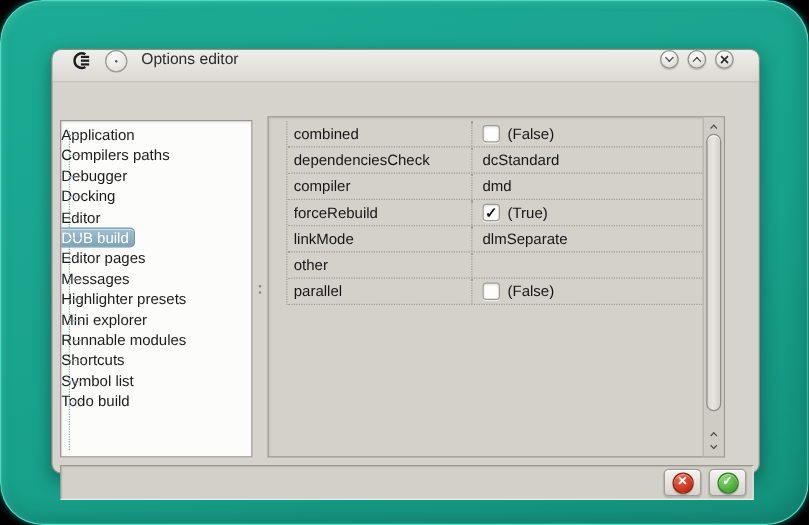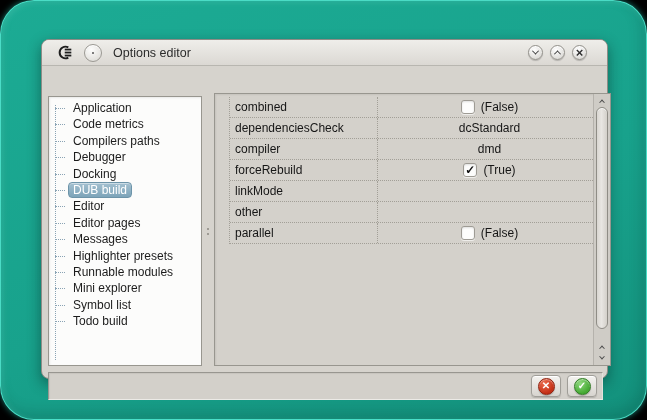--- a/index.html
+++ b/index.html
@@ -13,21 +13,21 @@
     border:1px solid rgba(84,231,209,.85);
     box-shadow:0 0 6px rgba(46,226,202,.55), inset 2px 2px 6px rgba(140,255,235,.18), inset -4px -6px 14px rgba(0,40,34,.18); }
 
   
   .window { position:absolute; left:40px; top:38px; width:567px; height:340px;
     background:#d6d3cd; border:1px solid #8e8c86; border-radius:8px;
     box-shadow:0 5px 14px rgba(0,22,18,.42), inset 0 1px 0 rgba(255,255,255,.7); }
 
   .titlebar { position:relative; height:26px; border-radius:7px 7px 0 0;
     background:linear-gradient(#efeeea,#dbd8d3); border-bottom:1px solid #b8b6b0;
-    display:flex; align-items:center; padding:0 20px 0 15px; }
+    display:flex; align-items:flex-start; padding:0 20px 0 15px; }
   .logo { width:16px; height:16px; display:flex; align-items:center; justify-content:center; }
   .menu-btn { width:18px; height:18px; border-radius:50%; margin-left:11px;
     background:radial-gradient(circle at 40% 30%, #fdfdfc, #d9d7d2);
     border:1px solid #9b9993; box-shadow:inset 0 1px 0 #fff;
     display:flex; align-items:center; justify-content:center; }
   .menu-dot { width:2px; height:2px; background:#555; border-radius:50%; }
   .win-title { margin-left:11px; font-size:12.5px; color:#2b2b2b; }
   .tb-spacer { flex:1; }
   .tb-btn { width:15px; height:15px; border-radius:50%;
     background:radial-gradient(circle at 40% 30%, #ffffff, #d2d0cb);
@@ -41,45 +41,45 @@
 
   .content { position:relative; height:313px; }
 
   
   .sidebar { position:absolute; left:6px; top:30px; width:154px; height:270px;
     background:#fcfcfb; border:1px solid #98968f;
     box-shadow:inset 1px 1px 2px rgba(0,0,0,.08); overflow:hidden; padding-top:3px; }
   .tree { position:relative; }
   .tree::before { content:""; position:absolute; left:6px; top:5px; height:255px;
     border-left:1px dotted #8aa3b4; }
-  .tree-item { position:relative; height:16.4px; line-height:16.4px; padding-left:24px;
+  .tree-item { position:relative; height:16.4px; line-height:16.4px; 
     font-size:12px; color:#1c1c1c; white-space:nowrap; }
   .tree-item::before { content:""; position:absolute; left:6px; top:8px; width:10px;
     border-top:1px dotted #8aa3b4; }
   .tree-label { display:inline-block; line-height:14px; }
   .tree-label.selected { background:linear-gradient(#a3c0d0,#7da4b9);
     border:1px solid #6d94a9; border-radius:4px; color:#fff; padding:0 4px;
     margin-left:-5px; box-shadow:inset 0 1px 0 rgba(255,255,255,.45); }
 
   
   .splitter { position:absolute; left:160px; top:30px; width:12px; height:270px;
     display:flex; flex-direction:column; align-items:center; justify-content:center; gap:3px; }
   .splitter i { width:2px; height:2px; background:#8b8980; border-radius:50%; }
 
   
-  .grid { position:absolute; left:172px; top:27px; width:397px; height:273px;
+  .grid { position:absolute; left:172px; top:27px; width:366px; height:273px;
     background:#d4d1cb; border:1px solid #98968f;
     box-shadow:inset 1px 1px 2px rgba(0,0,0,.07); }
   .grid-rows { margin:3px 17px 0 14px; border-left:1px dotted #a29f97; }
   .grid-row { display:flex; height:21px; border-bottom:1px dotted #a29f97; align-items:center; }
   .cell-name { width:148px; height:100%; display:flex; align-items:center;
     padding-left:5px; border-right:1px dotted #a29f97;
     font-size:12px; color:#161616; }
   .cell-value { flex:1; height:100%; display:flex; align-items:center; gap:6px;
-    padding-left:8px; font-size:12px; color:#161616;justify-content:center; }
+    padding-left:8px; font-size:12px; color:#161616; }
   .checkbox { width:14px; height:14px; background:#fdfdfc; border:1px solid #9e9b94;
     border-radius:3px; box-shadow:inset 0 1px 2px rgba(0,0,0,.12), 0 1px 0 rgba(255,255,255,.6);
     display:flex; align-items:center; justify-content:center;
     font-size:12px; font-weight:bold; color:#111; line-height:1; }
 
   
   .scrollbar { position:absolute; right:0; top:0; width:17px; height:271px;
     background:#cfccc6; border-left:1px solid #b5b2ac;
     display:flex; flex-direction:column; align-items:center; }
   .sb-arrow { height:13px; display:flex; align-items:center; justify-content:center; width:100%; }
@@ -140,31 +140,31 @@
         <span class="tb-btn">
           <span class="x-glyph">×</span>
         </span>
       </div>
 
       <div class="content">
 
         <div class="sidebar">
           <div class="tree">
               <div class="tree-item"><span class="tree-label">Application</span></div>
-              <div class="tree-item"><span class="tree-label">Code metrics</span></div>
               <div class="tree-item"><span class="tree-label">Compilers paths</span></div>
               <div class="tree-item"><span class="tree-label">Debugger</span></div>
               <div class="tree-item"><span class="tree-label">Docking</span></div>
+              <div class="tree-item"><span class="tree-label">Editor</span></div>
               <div class="tree-item"><span class="tree-label selected">DUB build</span></div>
-              <div class="tree-item"><span class="tree-label">Editor</span></div>
               <div class="tree-item"><span class="tree-label">Editor pages</span></div>
               <div class="tree-item"><span class="tree-label">Messages</span></div>
               <div class="tree-item"><span class="tree-label">Highlighter presets</span></div>
+              <div class="tree-item"><span class="tree-label">Mini explorer</span></div>
               <div class="tree-item"><span class="tree-label">Runnable modules</span></div>
-              <div class="tree-item"><span class="tree-label">Mini explorer</span></div>
+              <div class="tree-item"><span class="tree-label">Shortcuts</span></div>
               <div class="tree-item"><span class="tree-label">Symbol list</span></div>
               <div class="tree-item"><span class="tree-label">Todo build</span></div>
             </div>
         </div>
 
         <div class="splitter">
           <i></i>
             <i></i>
         </div>
 
@@ -191,20 +191,23 @@
               </div>
               <div class="grid-row">
                 <div class="cell-name">forceRebuild</div>
                 <div class="cell-value">
                   <span class="checkbox">✓</span>
                   <span>(True)</span>
                 </div>
               </div>
               <div class="grid-row">
                 <div class="cell-name">linkMode</div>
+                <div class="cell-value">
+                  <span>dlmSeparate</span>
+                </div>
               </div>
               <div class="grid-row">
                 <div class="cell-name">other</div>
                 <div class="cell-value">
                   <span></span>
                 </div>
               </div>
               <div class="grid-row">
                 <div class="cell-name">parallel</div>
                 <div class="cell-value">

